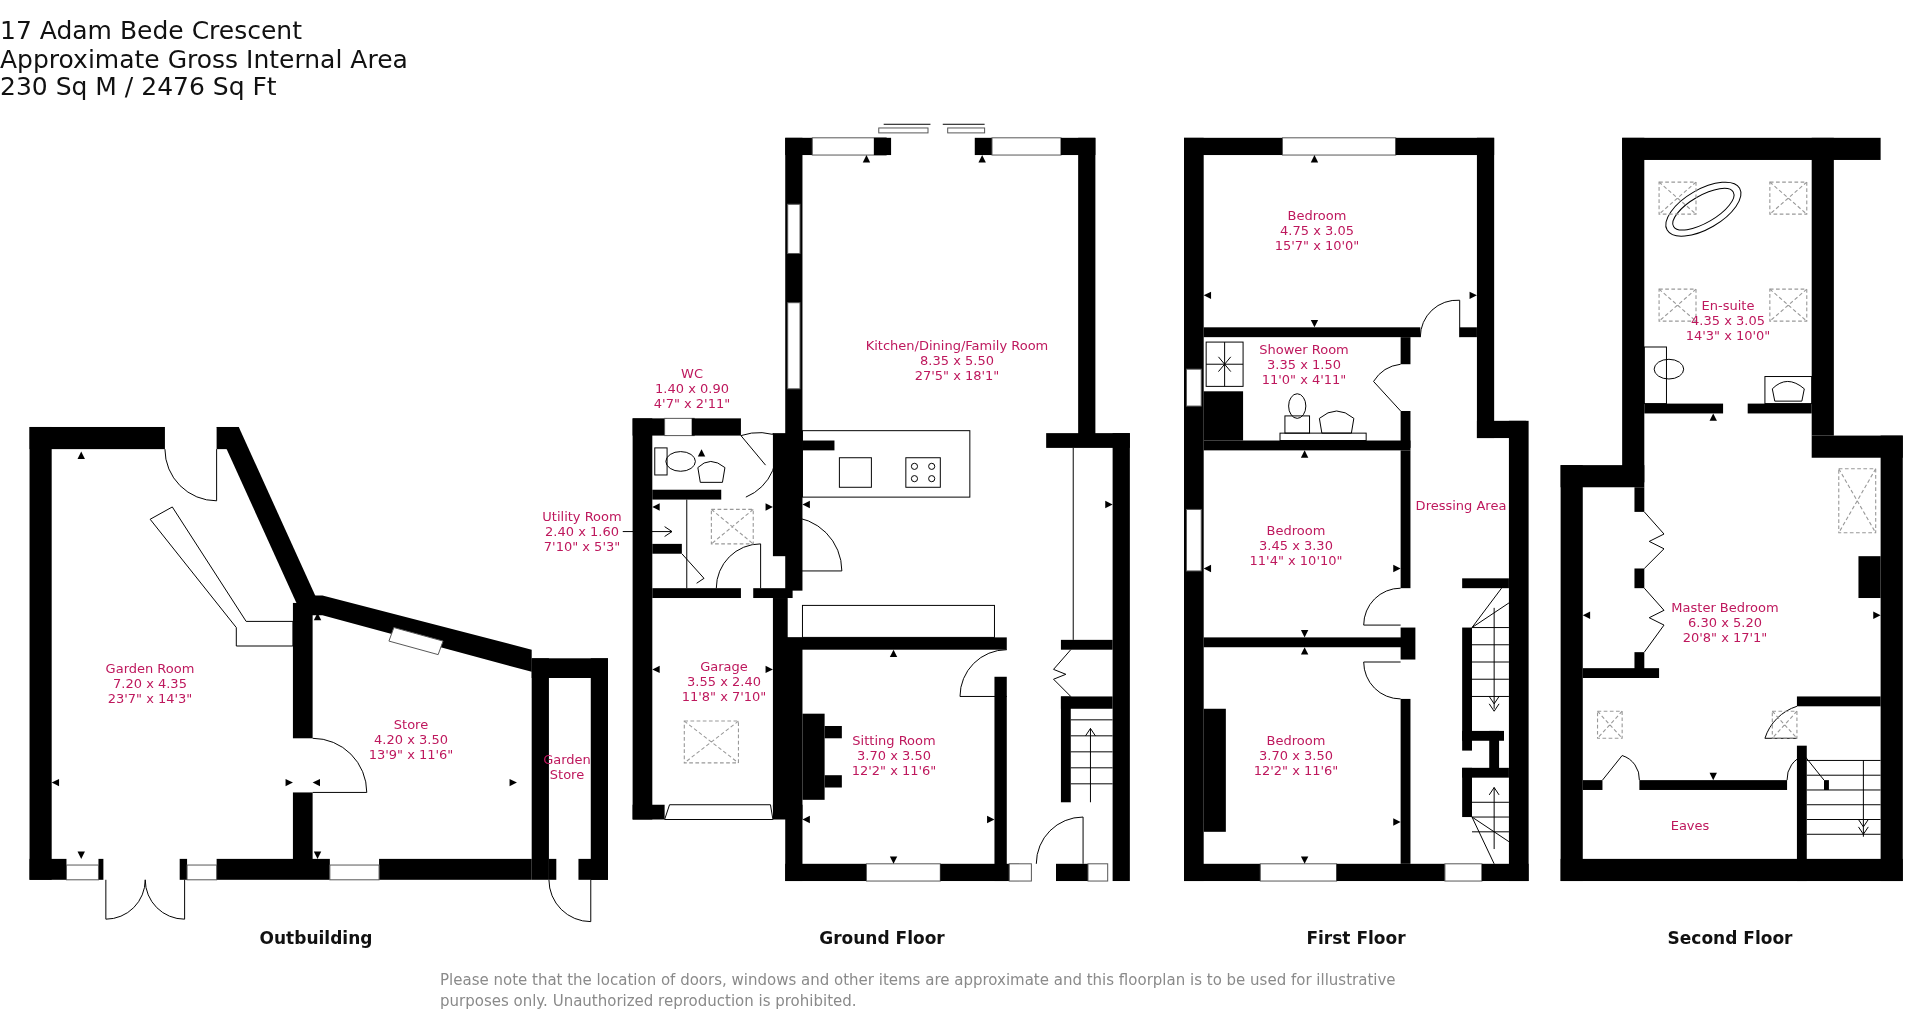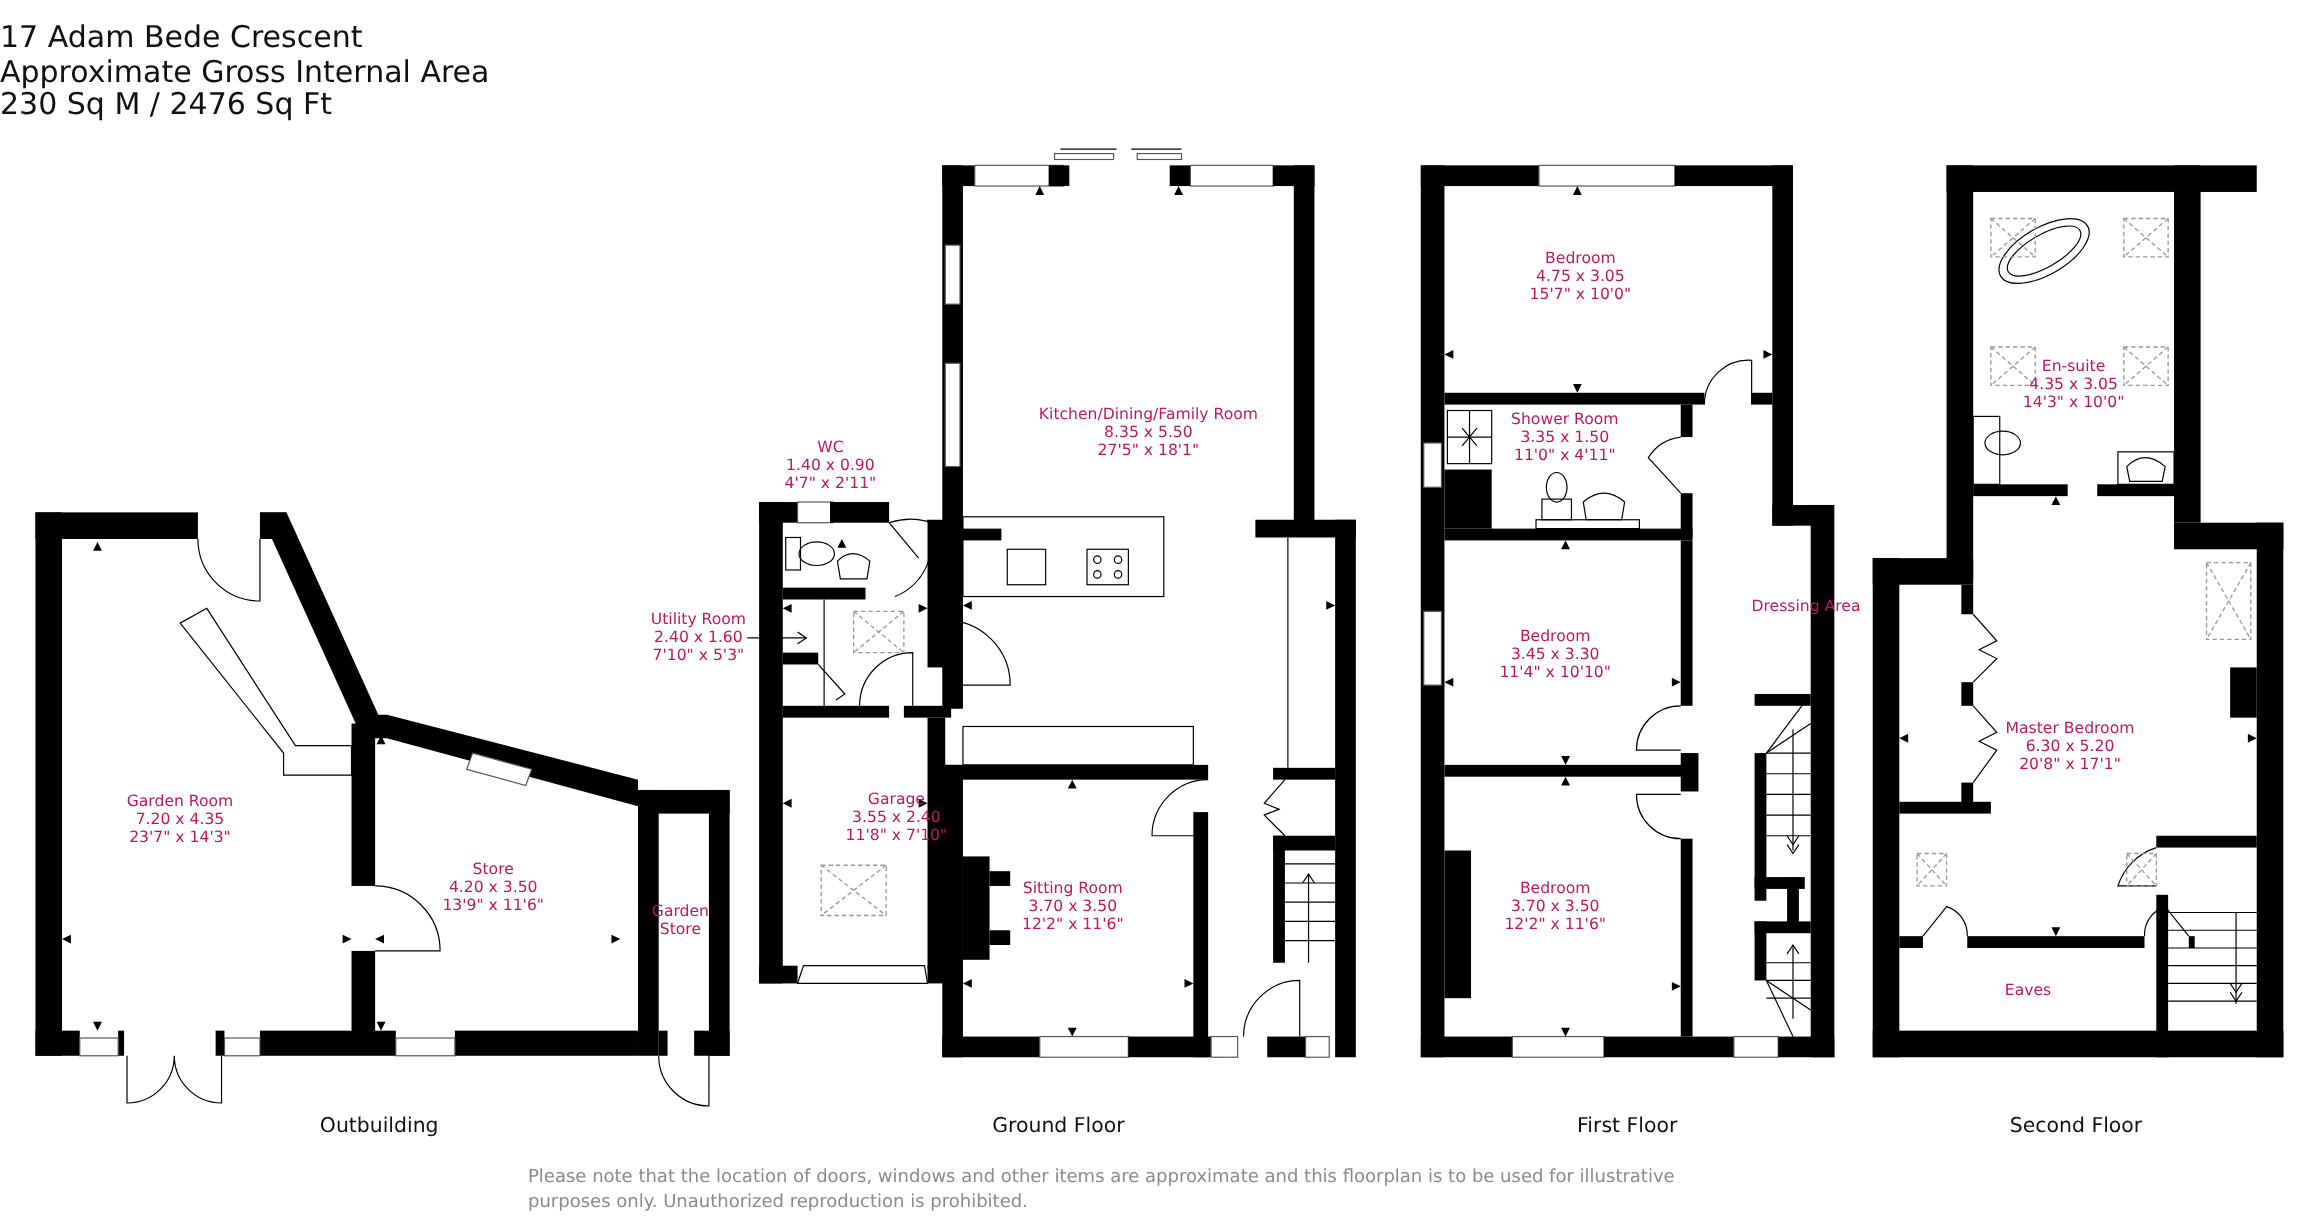--- a/index.html
+++ b/index.html
@@ -2,21 +2,21 @@
 <html><head>
 <meta charset="utf-8">
 <style>
   html,body{margin:0;padding:0;background:#ffffff;}
   body{width:1920px;height:1025px;overflow:hidden;position:relative;font-family:"DejaVu Sans",sans-serif;}
   #plan{position:absolute;left:0;top:0;width:1920px;height:1025px;}
   .title{position:absolute;left:0;width:1920px;text-align:left;color:#111;font-family:"DejaVu Sans",sans-serif;}
   .t1{top:16px;font-size:25px;line-height:30px;}
   .t2{top:45px;font-size:25px;line-height:30px;}
   .t3{top:72px;font-size:25px;line-height:30px;}
-  .floor-label{position:absolute;top:928px;font-weight:normal;font-size:17px;color:#111;text-align:center;width:240px;font-family:"DejaVu Sans",sans-serif;}
+  .floor-label{position:absolute;top:928px;font-weight:bold;font-size:17px;color:#111;text-align:center;width:240px;font-family:"DejaVu Sans",sans-serif;}
   .disclaimer{position:absolute;left:440px;width:1040px;top:970px;text-align:left;font-size:15px;line-height:21px;color:#8a8a8a;font-family:"DejaVu Sans",sans-serif;}
   .room-label{position:absolute;text-align:center;font-size:13px;line-height:15px;color:#be185d;font-family:"DejaVu Sans",sans-serif;white-space:nowrap;transform:translateX(-50%);}
   .room-label span{display:block;}
   svg .wall{fill:#000;}
   svg .thin{fill:none;stroke:#000;stroke-width:0.8;}
   svg .win{fill:#fff;stroke:#555;stroke-width:0.8;}
   svg .sky{fill:none;stroke:#999;stroke-width:0.9;stroke-dasharray:3 2;}
   svg .mark{fill:#000;}
 </style>
 </head>
@@ -389,21 +389,21 @@
 <div class="room-label" style="left:692px;top:366px;">
   <span>WC</span>
   <span>1.40 x 0.90</span>
   <span>4'7" x 2'11"</span>
 </div>
 <div class="room-label" style="left:582px;top:509px;">
   <span>Utility Room</span>
   <span>2.40 x 1.60</span>
   <span>7'10" x 5'3"</span>
 </div>
-<div class="room-label" style="left:724px;top:659px;margin-left:23px;">
+<div class="room-label" style="left:724px;top:659px;">
   <span>Garage</span>
   <span>3.55 x 2.40</span>
   <span>11'8" x 7'10"</span>
 </div>
 <div class="room-label" style="left:894px;top:733px;">
   <span>Sitting Room</span>
   <span>3.70 x 3.50</span>
   <span>12'2" x 11'6"</span>
 </div>
 
@@ -420,21 +420,21 @@
 <div class="room-label" style="left:1296px;top:523px;">
   <span>Bedroom</span>
   <span>3.45 x 3.30</span>
   <span>11'4" x 10'10"</span>
 </div>
 <div class="room-label" style="left:1296px;top:733px;">
   <span>Bedroom</span>
   <span>3.70 x 3.50</span>
   <span>12'2" x 11'6"</span>
 </div>
-<div class="room-label" style="left:1505px;top:498px;">
+<div class="room-label" style="left:1461px;top:498px;">
   <span>Dressing Area</span>
 </div>
 
 <div class="room-label" style="left:1728px;top:298px;">
   <span>En-suite</span>
   <span>4.35 x 3.05</span>
   <span>14'3" x 10'0"</span>
 </div>
 <div class="room-label" style="left:1725px;top:600px;">
   <span>Master Bedroom</span>

